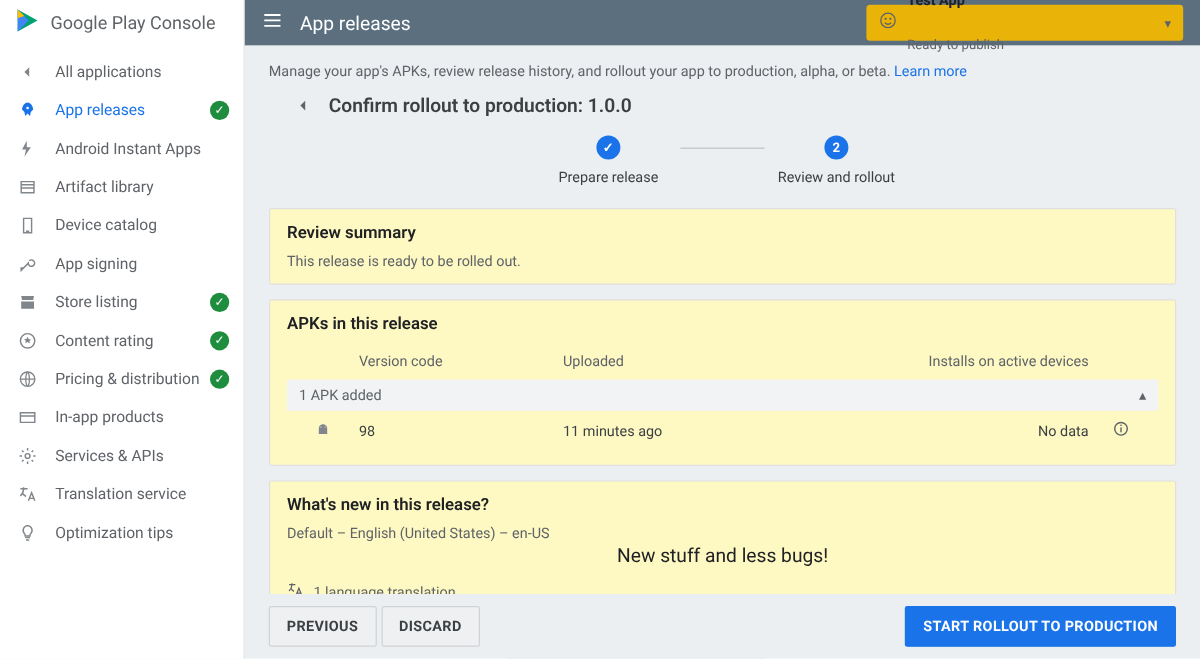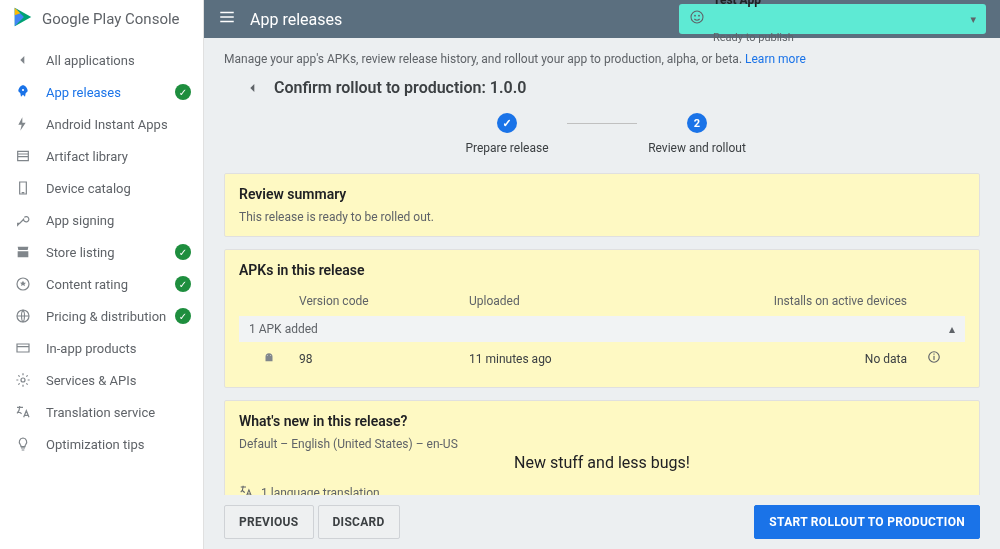--- a/index.html
+++ b/index.html
@@ -10,21 +10,21 @@
     .left { width: 204px; flex: 0 0 204px; border-right: 1px solid #e0e0e0; display: flex; flex-direction: column; }
     .right { flex: 1; display: flex; flex-direction: column; min-width: 0; }
 
     
     .brand { height: 38px; display: flex; align-items: center; gap: 8px; padding: 0 12px; color: #5f6368; font-size: 15px; }
     .brand svg { width: 22px; height: 22px; }
 
     
     .hdr { height: 38px; background: #5b6f7f; display: flex; align-items: center; gap: 14px; padding: 0 14px; color: #fff; font-size: 16px; }
     .hdr .spacer { flex: 1; }
-    .app-select { background: #5eead4; border-radius: 3px; height: 30px; width: 307px; display: flex; align-items: center; padding: 0 10px; gap: 8px; color: #3c4043; position: relative; }
+    .app-select { background: #eab308; border-radius: 3px; height: 30px; width: 264px; display: flex; align-items: center; padding: 0 10px; gap: 8px; color: #3c4043; position: relative; }
     .app-select .txt { flex: 1; line-height: 1.1; }
     .app-select .nm { font-weight: 700; font-size: 12px; color: #202124; }
     .app-select .st { font-size: 11px; color: #5f6368; margin-top: 24px; }
     .app-select .chev { font-size: 11px; color: #5f6368; }
 
     
     .nav { padding: 6px 0; }
     .nav-item { display: flex; align-items: center; gap: 14px; height: 32px; padding: 0 14px; color: #5f6368; font-size: 13px; position: relative; cursor: pointer; }
     .nav-item .ic { width: 18px; height: 18px; display: inline-flex; align-items: center; justify-content: center; color: #80868b; }
     .nav-item.sel { color: #1a73e8; }

